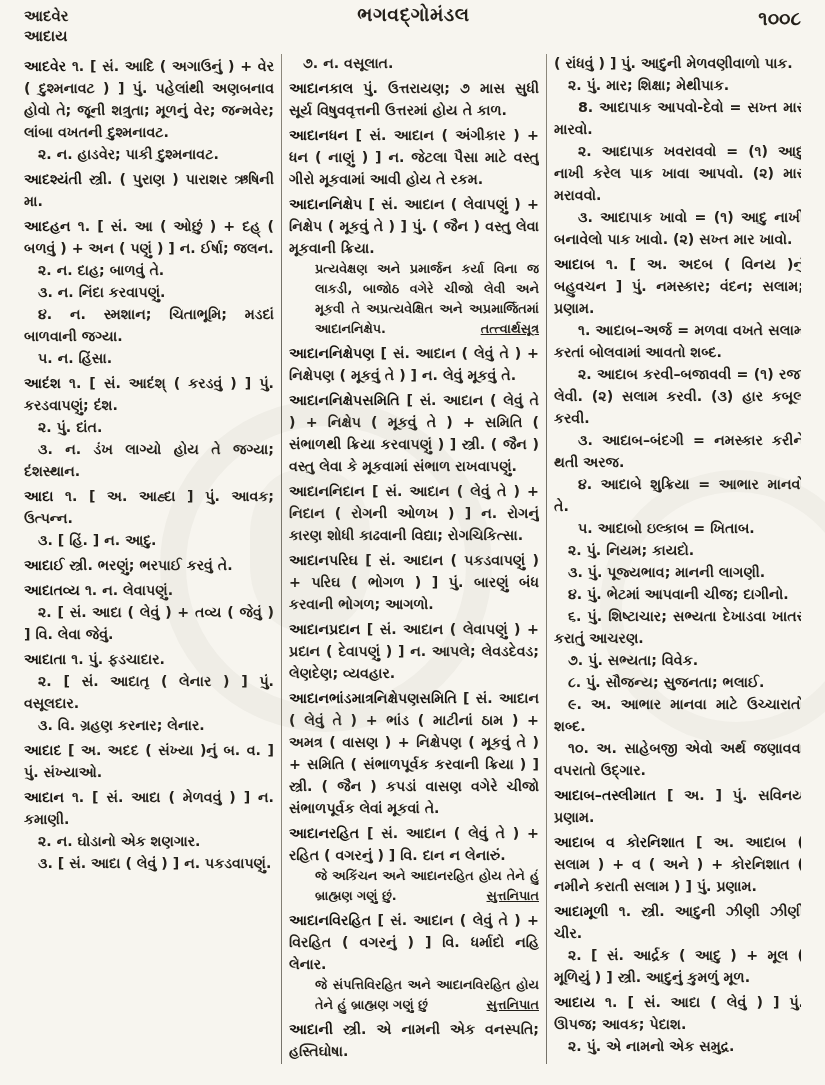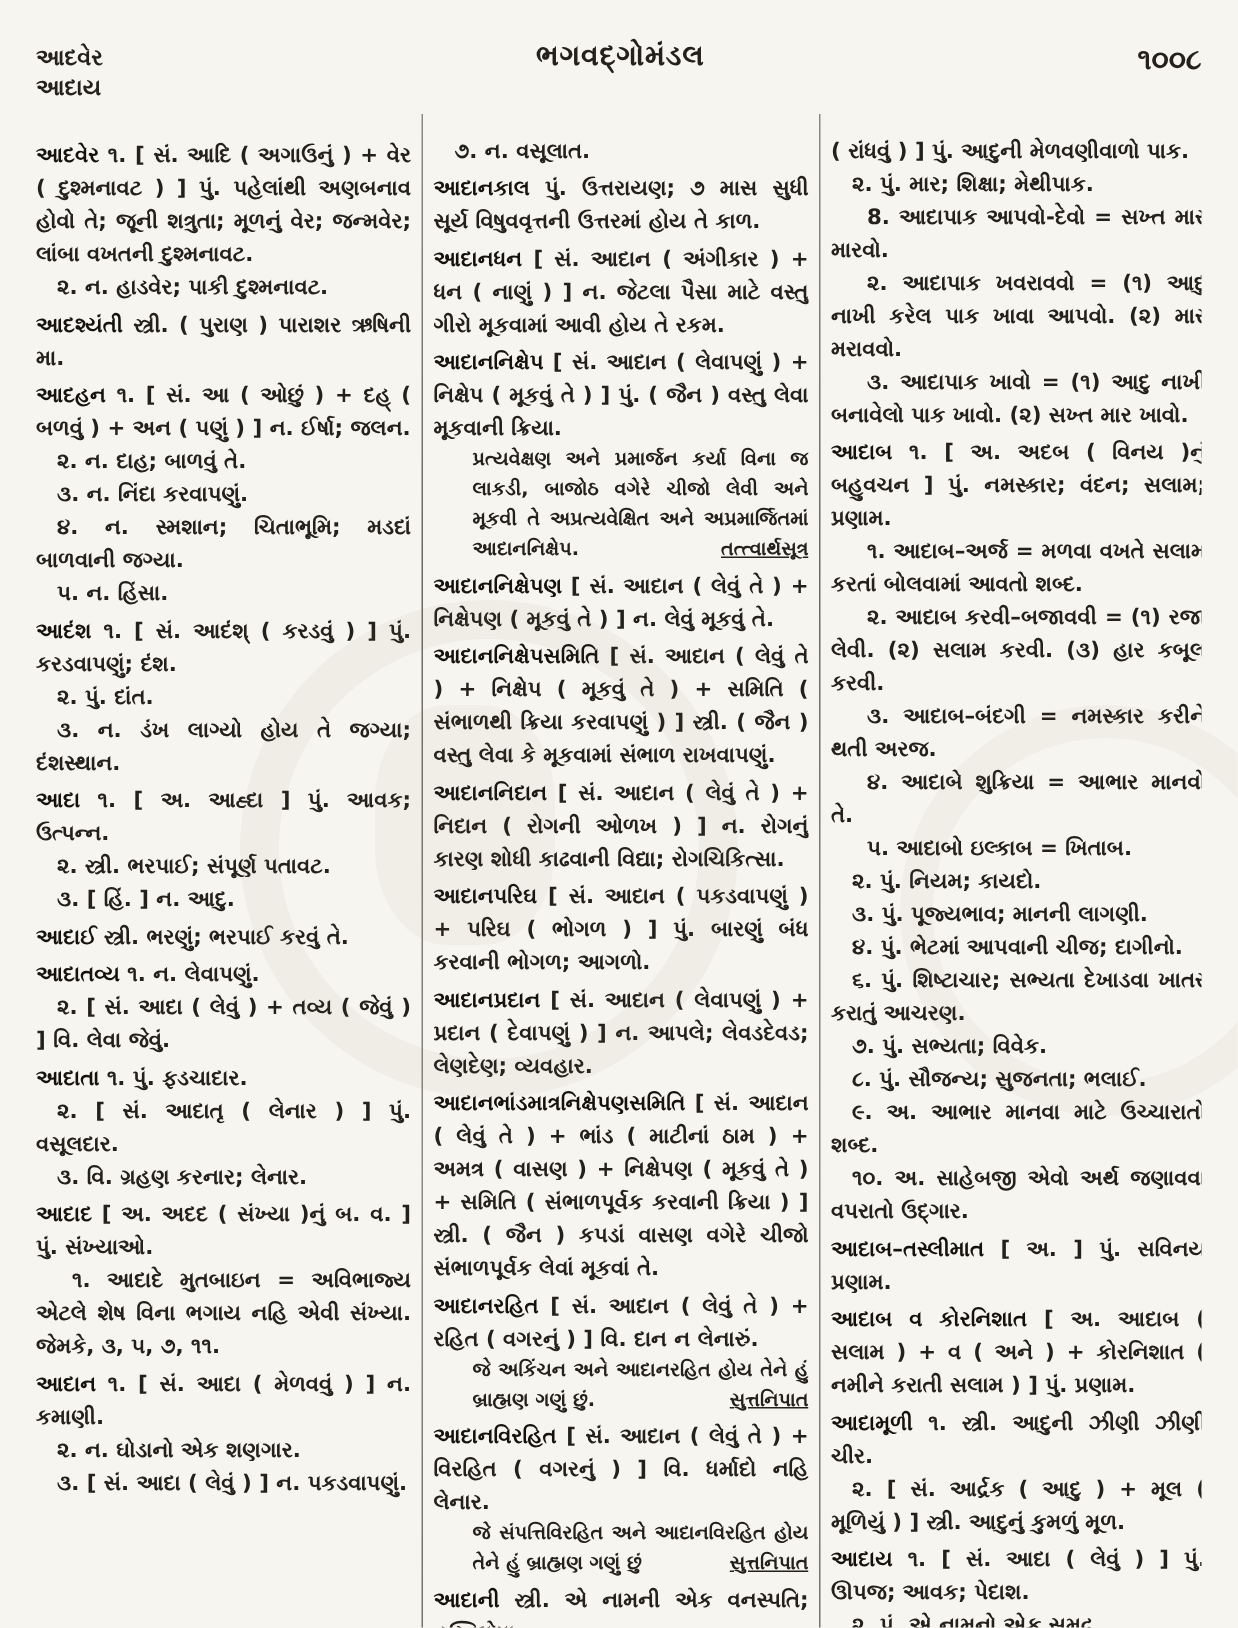--- a/index.html
+++ b/index.html
@@ -5,21 +5,21 @@
   html,body{margin:0;padding:0;}
   body{
     width:825px;height:1085px;overflow:hidden;
     background:#f7f5ef;
     font-family:"DejaVu Sans",sans-serif;
     color:#24201a;
     position:relative;
   }
   .page{
     position:absolute;inset:0;
-    padding:28px 24px 10px 24px;
+    padding:6px 24px 10px 24px;
     box-sizing:border-box;
   }
   
   .wm{position:absolute;border-radius:50%;pointer-events:none;}
   .wm1{left:160px;top:400px;width:280px;height:280px;border:26px solid rgba(120,115,100,0.06);}
   .wm2{left:600px;top:470px;width:230px;height:230px;border:22px solid rgba(120,115,100,0.05);}
   .wm3{left:250px;top:470px;width:120px;height:160px;background:rgba(120,115,100,0.05);border-radius:40%;}
 
   .header{
     display:flex;align-items:flex-start;justify-content:space-between;
@@ -28,21 +28,21 @@
   }
   .header-left div{font-size:15px;}
   .header-center{font-size:19px;letter-spacing:.5px;font-family:Liberation Mono, monospace;}
   .header-right{font-size:19px;padding-top:2px;}
 
   .columns{
     display:flex;height:1012px;overflow:hidden;
   }
   .col{
     width:250px;flex:0 0 250px;overflow:hidden;
-    font-size:14.2px;line-height:22px;margin-top:16px;
+    font-size:14.2px;line-height:22px;
   }
   .divider{
     flex:0 0 1px;width:1px;margin:2px 7px 0 7px;
     background:linear-gradient(#6b6557,#3d3a30 30%,#6b6557 70%,#4a463c);
     opacity:.75;
   }
   .blk{margin:0;text-align:justify;font-weight:600;}
   .blk b{font-weight:800;color:#15120d;}
   .entry{margin-top:3px;}
   .sub{text-indent:14px;}
@@ -78,30 +78,28 @@
         <p class="blk entry"><b>આદશ્યંતી</b> સ્ત્રી. ( પુરાણ ) પારાશર ઋષિની મા.</p>
         <p class="blk entry"><b>આદહન</b> ૧. [ સં. આ ( ઓછું ) + દહ્ ( બળવું ) + અન ( પણું ) ] ન. ઈર્ષા; જલન.</p>
         <p class="blk sub">૨. ન. દાહ; બાળવું તે.</p>
         <p class="blk sub">૩. ન. નિંદા કરવાપણું.</p>
         <p class="blk sub">૪. ન. સ્મશાન; ચિતાભૂમિ; મડદાં બાળવાની જગ્યા.</p>
         <p class="blk sub">૫. ન. હિંસા.</p>
         <p class="blk entry"><b>આદંશ</b> ૧. [ સં. આદંશ્ ( કરડવું ) ] પું. કરડવાપણું; દંશ.</p>
         <p class="blk sub">૨. પું. દાંત.</p>
         <p class="blk sub">૩. ન. ડંખ લાગ્યો હોય તે જગ્યા; દંશસ્થાન.</p>
         <p class="blk entry"><b>આદા</b> ૧. [ અ. આહ્દા ] પું. આવક; ઉત્પન્ન.</p>
-        <p class="blk sub">૨. સ્ત્રી. ભરપાઈ; સંપૂર્ણ પતાવટ.</p>
         <p class="blk sub">૩. [ હિં. ] ન. આદુ.</p>
         <p class="blk entry"><b>આદાઈ</b> સ્ત્રી. ભરણું; ભરપાઈ કરવું તે.</p>
         <p class="blk entry"><b>આદાતવ્ય</b> ૧. ન. લેવાપણું.</p>
         <p class="blk sub">૨. [ સં. આદા ( લેવું ) + તવ્ય ( જેવું ) ] વિ. લેવા જેવું.</p>
         <p class="blk entry"><b>આદાતા</b> ૧. પું. ફડચાદાર.</p>
         <p class="blk sub">૨. [ સં. આદાતૃ ( લેનાર ) ] પું. વસૂલદાર.</p>
         <p class="blk sub">૩. વિ. ગ્રહણ કરનાર; લેનાર.</p>
         <p class="blk entry"><b>આદાદ</b> [ અ. અદદ ( સંખ્યા )નું બ. વ. ] પું. સંખ્યાઓ.</p>
-        <p class="blk sub2">૧. આદાદે મુતબાઇન = અવિભાજ્ય એટલે શેષ વિના ભગાય નહિ એવી સંખ્યા. જેમકે, ૩, ૫, ૭, ૧૧.</p>
         <p class="blk entry"><b>આદાન</b> ૧. [ સં. આદા ( મેળવવું ) ] ન. કમાણી.</p>
         <p class="blk sub">૨. ન. ઘોડાનો એક શણગાર.</p>
         <p class="blk sub">૩. [ સં. આદા ( લેવું ) ] ન. પકડવાપણું.</p>
       </div>
     <div class="divider"></div>
     <div class="col" id="col-1">
         <p class="blk sub">૭. ન. વસૂલાત.</p>
         <p class="blk entry"><b>આદાનકાલ</b> પું. ઉત્તરાયણ; ૭ માસ સુધી સૂર્ય વિષુવવૃત્તની ઉત્તરમાં હોય તે કાળ.</p>
         <p class="blk entry"><b>આદાનધન</b> [ સં. આદાન ( અંગીકાર ) + ધન ( નાણું ) ] ન. જેટલા પૈસા માટે વસ્તુ ગીરો મૂકવામાં આવી હોય તે રકમ.</p>
         <p class="blk entry"><b>આદાનનિક્ષેપ</b> [ સં. આદાન ( લેવાપણું ) + નિક્ષેપ ( મૂકવું તે ) ] પું. ( જૈન ) વસ્તુ લેવા મૂકવાની ક્રિયા.</p>

